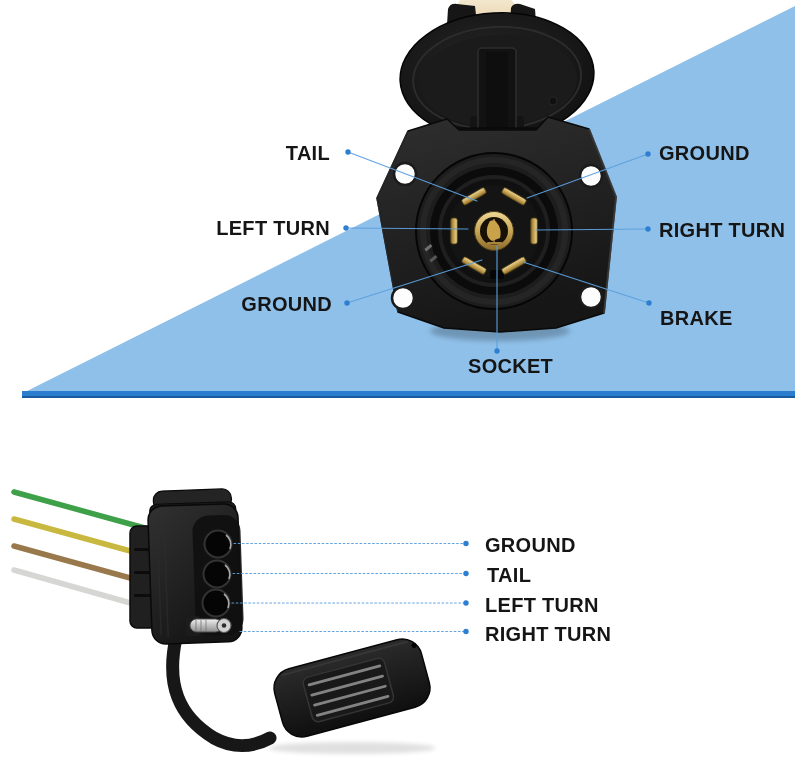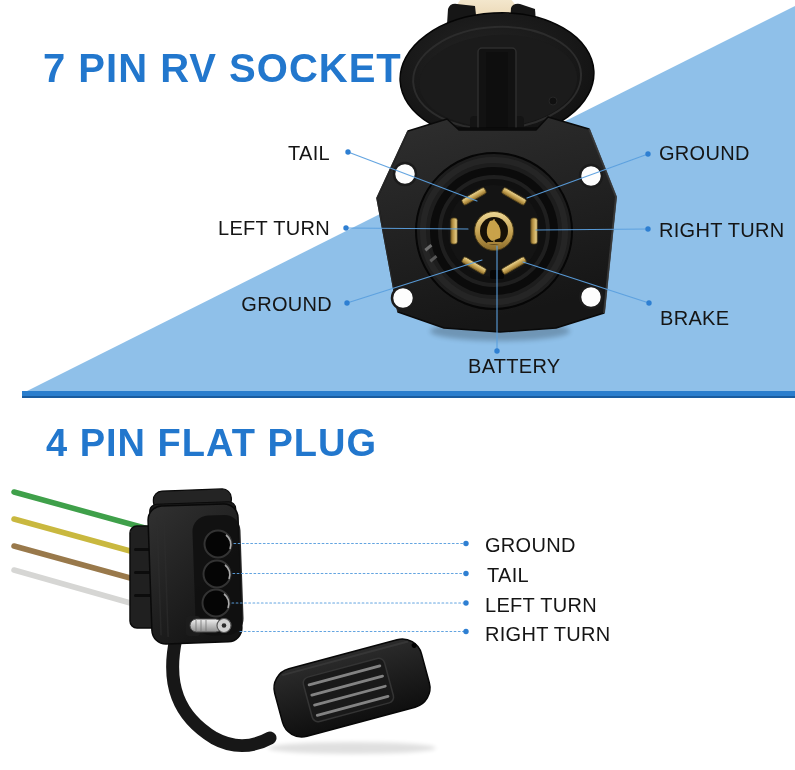--- a/index.html
+++ b/index.html
@@ -18,21 +18,21 @@
     background:var(--stripe-blue,#2b7ecd);
     border-bottom:2.5px solid var(--stripe-edge-blue,#1a5c9f);
   }
   .heading{
     position:absolute;color:var(--heading-blue,#2277cd);font-weight:700;
     letter-spacing:1px;white-space:nowrap;line-height:1;
   }
   #title-7pin{left:43px;top:48px;font-size:40px;}
   #title-4pin{left:46px;top:424px;font-size:38px;}
   .pin-label{
-    position:absolute;color:var(--label-text,#111);font-size:20px;font-weight:400;
+    position:absolute;color:var(--label-text,#111);font-size:20px;font-weight:700;
     letter-spacing:.3px;white-space:nowrap;line-height:20px;
   }
   svg{position:absolute;left:0;display:block;}
   #seven-svg{top:0;}
   #four-svg{top:400px;}
   .leader{stroke:var(--leader-line-blue,#5b9fde);stroke-width:1.15;fill:none;opacity:.95;stroke-linecap:round;}
   .leader.dotted{stroke-dasharray:1.7 2.5;}
   .leader-dot{fill:var(--leader-dot-blue,#2e7fd2);}
 </style>
 </head>
@@ -249,29 +249,27 @@
       <line class="leader dotted" x1="233" y1="573.5" x2="466" y2="573.5"></line>
       <line class="leader dotted" x1="232" y1="603" x2="466" y2="603"></line>
       <line class="leader dotted" x1="240" y1="631.5" x2="466" y2="631.5"></line>
       <circle class="leader-dot" cx="466" cy="543.5" r="2.7"></circle>
       <circle class="leader-dot" cx="466" cy="573.5" r="2.7"></circle>
       <circle class="leader-dot" cx="466" cy="603" r="2.7"></circle>
       <circle class="leader-dot" cx="466" cy="631.5" r="2.7"></circle>
     </g>
   </svg>
 
-  <div id="title-7pin" class="heading">7 PIN RV SOCKET</div>
-  <div id="title-4pin" class="heading">4 PIN FLAT PLUG</div>
 
   <div class="pin-label" style="right:465px;top:143px;">TAIL</div>
   <div class="pin-label" style="right:465px;top:218px;">LEFT TURN</div>
   <div class="pin-label" style="right:463px;top:294px;">GROUND</div>
   <div class="pin-label" style="left:659px;top:143px;">GROUND</div>
   <div class="pin-label" style="left:659px;top:220px;">RIGHT TURN</div>
   <div class="pin-label" style="left:660px;top:292px;margin-top:16px;">BRAKE</div>
-  <div class="pin-label" style="left:468px;top:356px;">BATTERY</div>
+  <div class="pin-label" style="left:468px;top:356px;">SOCKET</div>
 
   <div class="pin-label" style="left:485px;top:535px;">GROUND</div>
   <div class="pin-label" style="left:487px;top:565px;">TAIL</div>
   <div class="pin-label" style="left:485px;top:595px;">LEFT TURN</div>
   <div class="pin-label" style="left:485px;top:624px;">RIGHT TURN</div>
 
 </div>
 
 </body></html>

